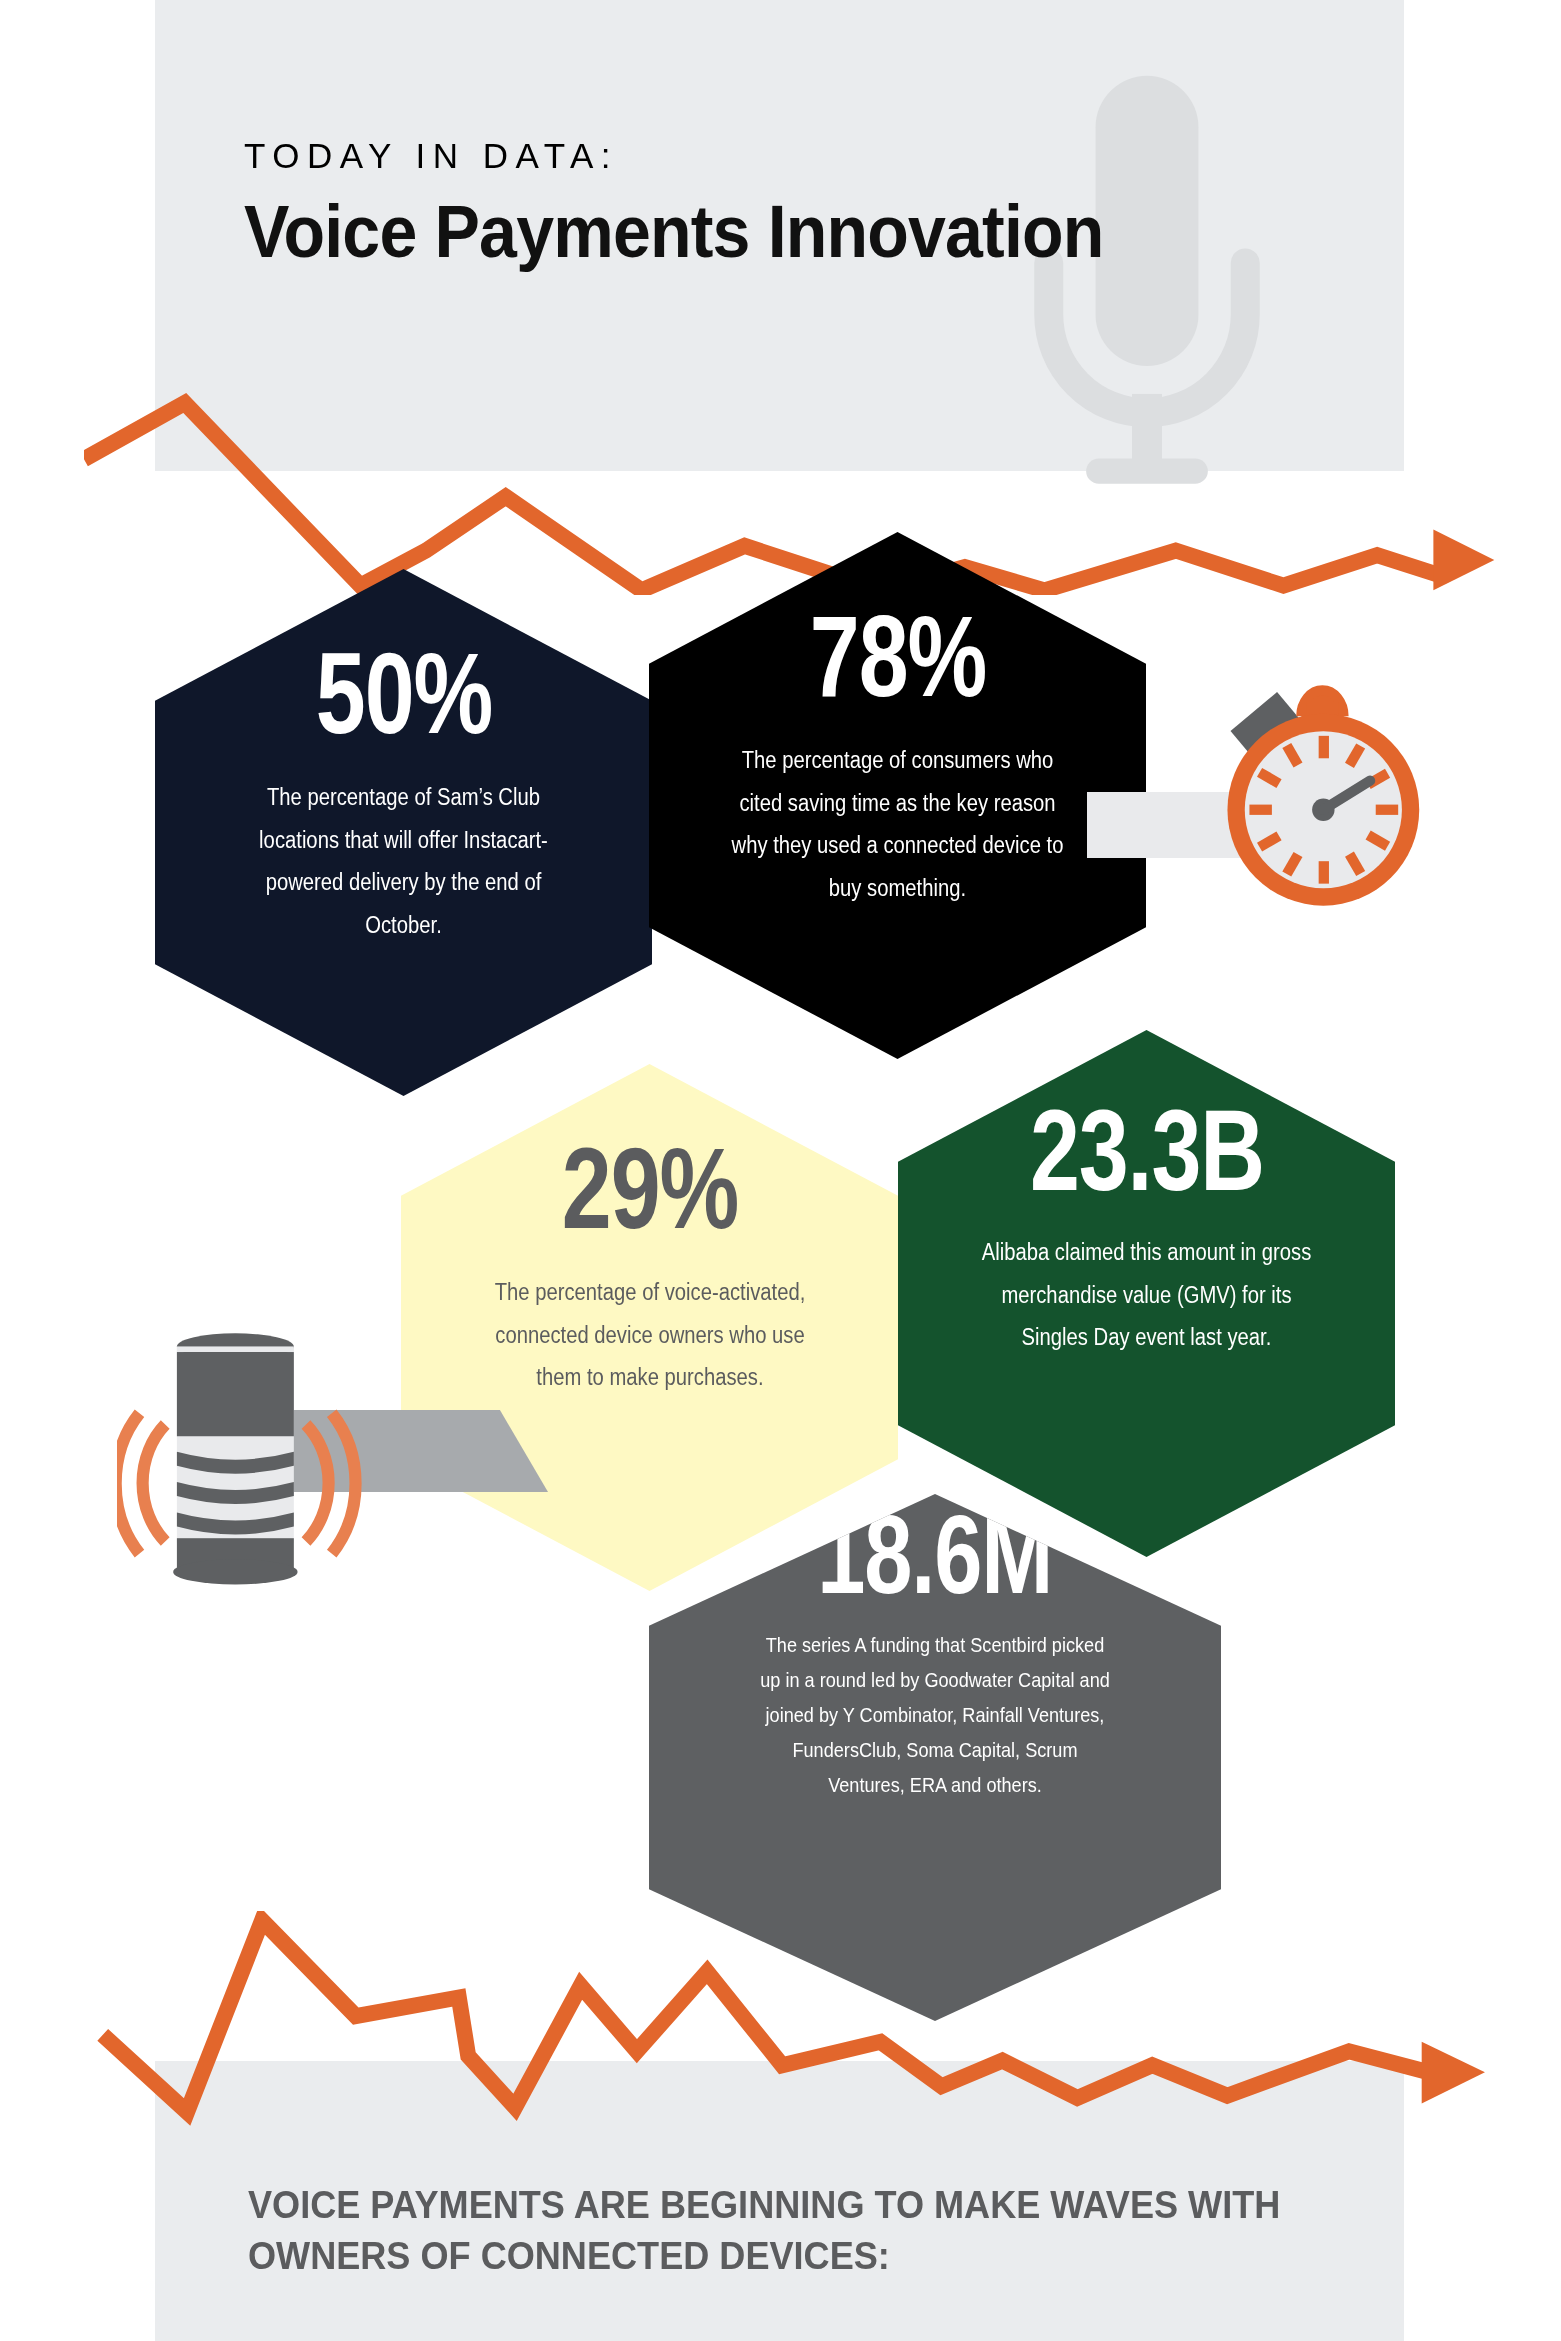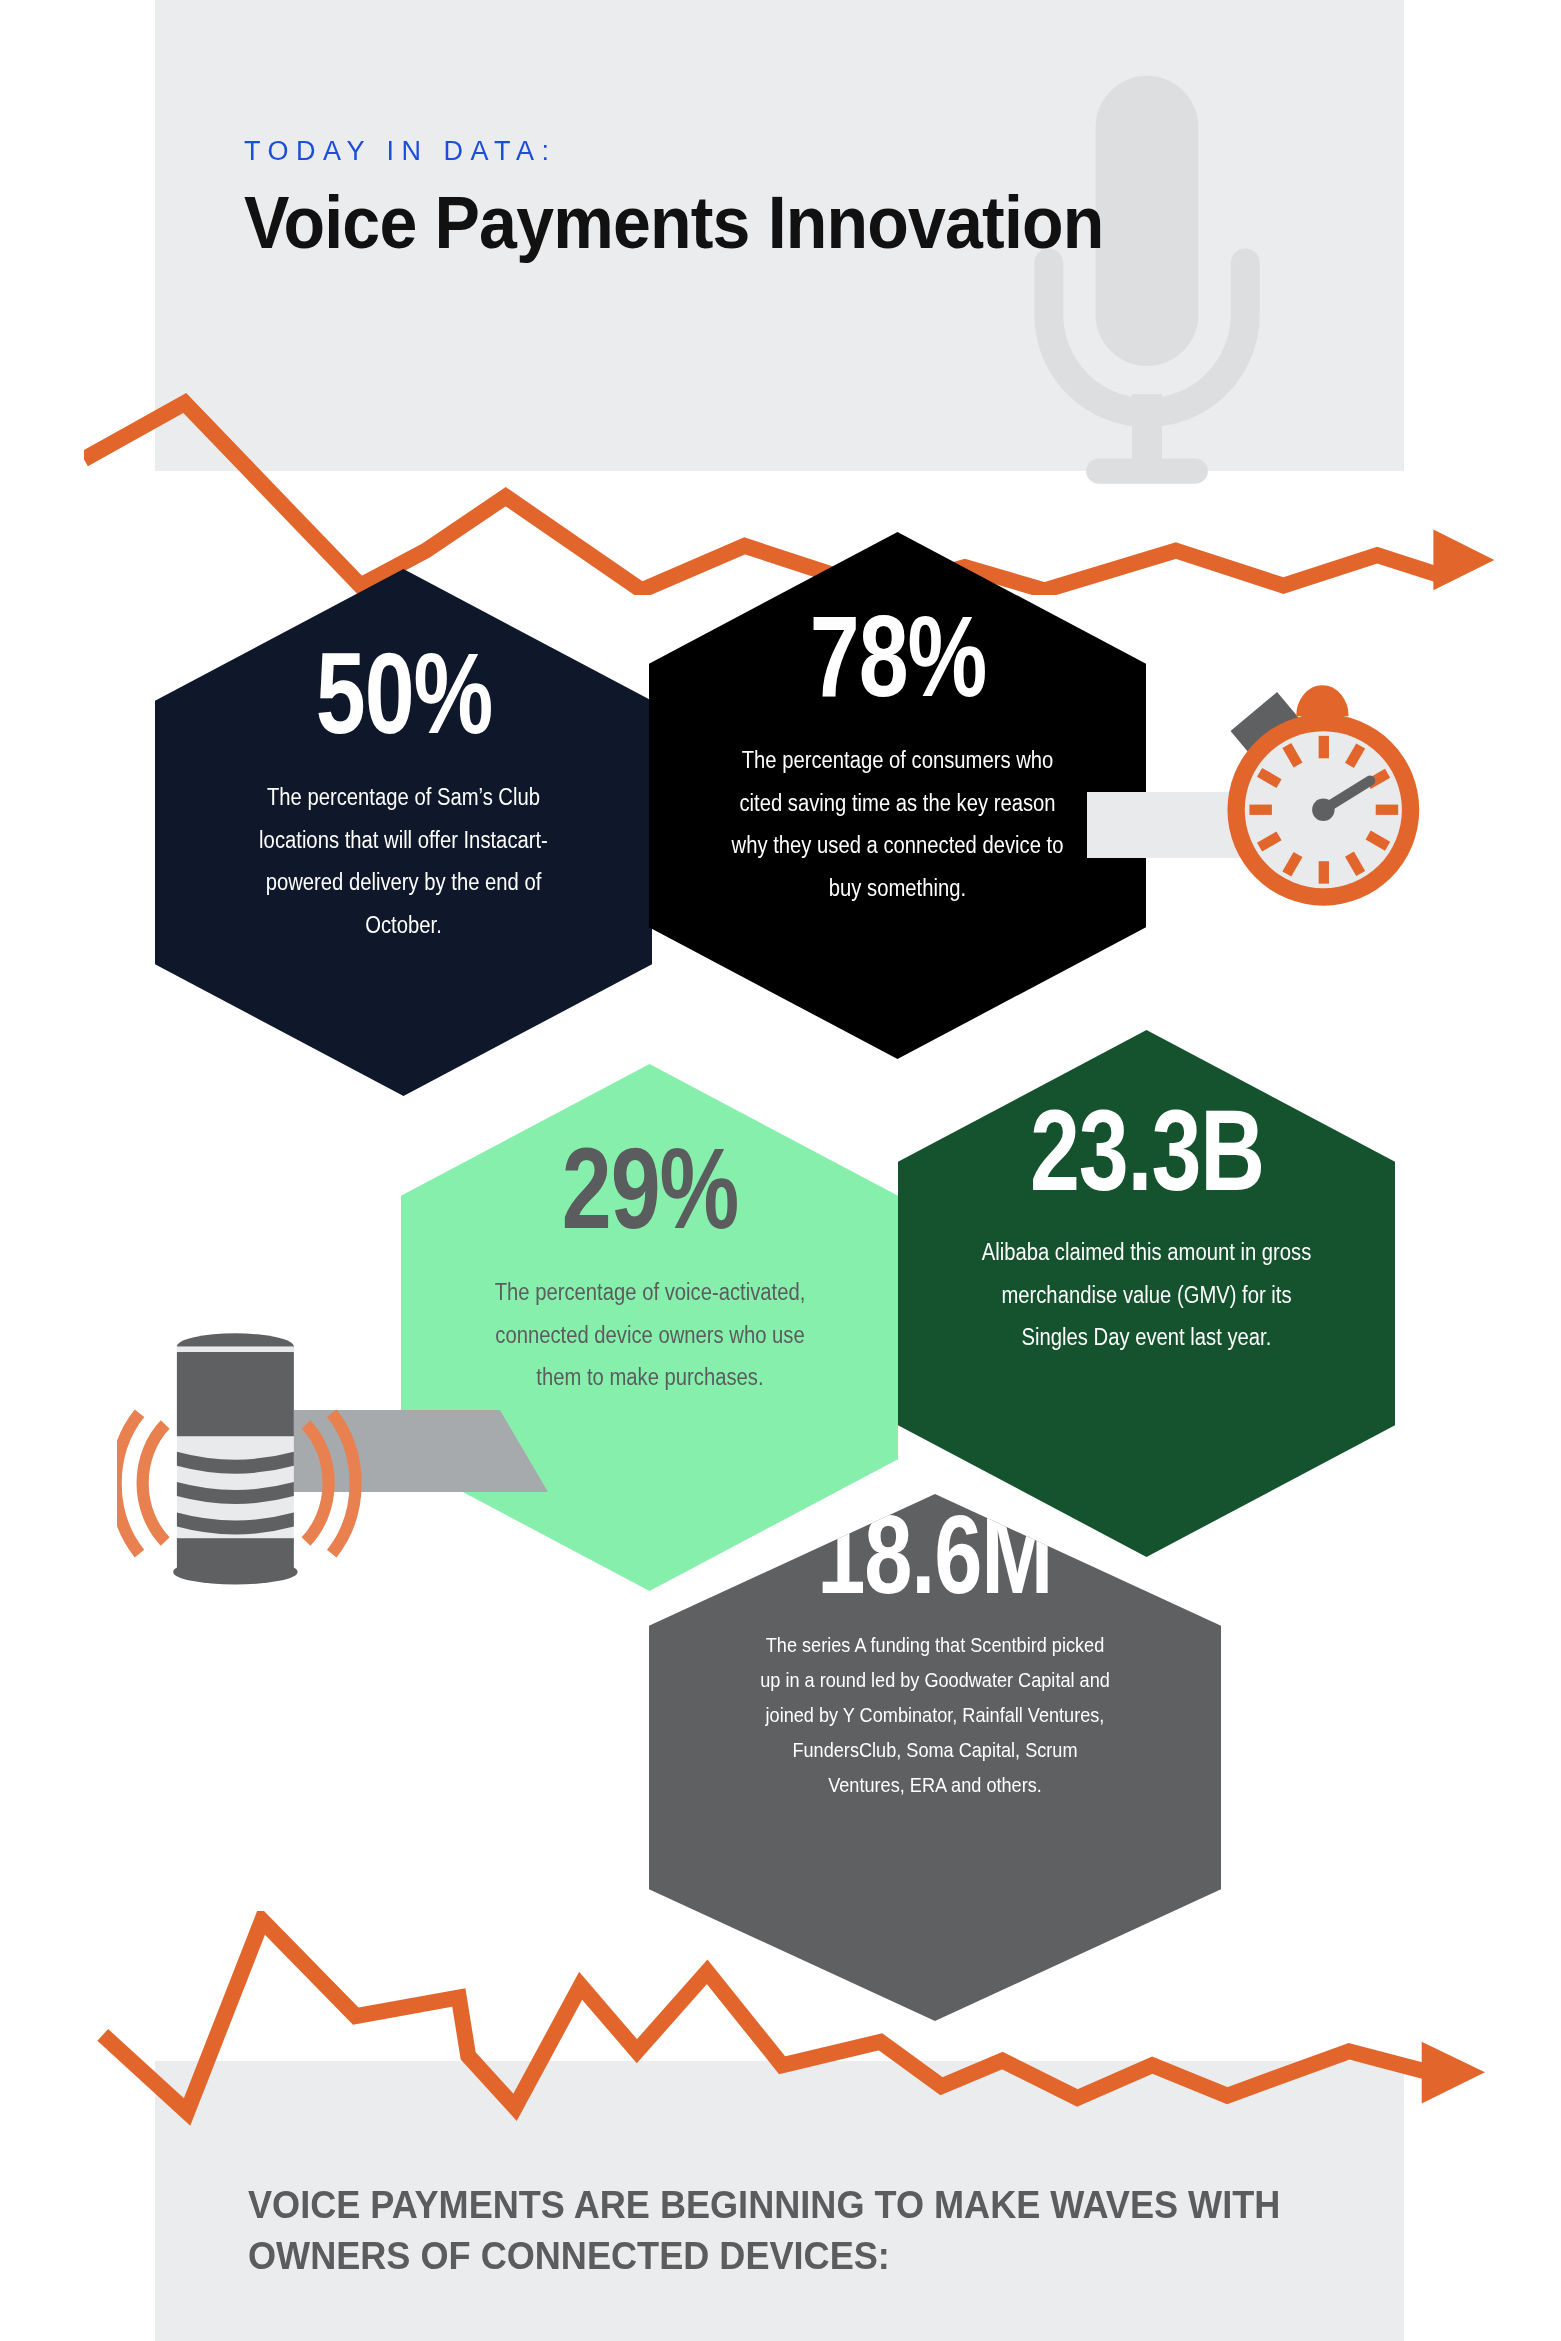--- a/index.html
+++ b/index.html
@@ -25,22 +25,22 @@
   }
 
   
   #mic-watermark{
     position:absolute; left:1016px; top:66px; width:262px; height:422px;
   }
 
   
   #header{ position:absolute; left:244px; top:136px; width:1077px; }
   #eyebrow{
-    font-size:27px; font-weight:400; letter-spacing:7.5px;
-    color:#1d4ed8; font-stretch:condensed;
+    font-size:35px; font-weight:400; letter-spacing:7.5px;
+    color:#000000; font-stretch:condensed;
     font-family:"Liberation Sans Narrow","Liberation Sans",sans-serif;
   }
   #title{
     margin-top:17px;
     font-size:74px; font-weight:bold; color:#111111;
     letter-spacing:-0.9px; line-height:1.05;
     font-family:"Liberation Sans Narrow","Liberation Sans",sans-serif;
     transform:scaleX(0.92); transform-origin:left center;
   }
 
@@ -79,21 +79,21 @@
   #hex-78{
     left:649px; top:532px; width:497px; height:527px;
     background:#000000;
   }
   #hex-78 .num{ font-size:115px; color:#ffffff; margin-top:70px; }
   #hex-78 .desc{ font-size:23px; color:#ffffff; width:379px; margin-top:28px; }
 
   
   #hex-29{
     left:401px; top:1064px; width:497px; height:527px;
-    background:#86efac;
+    background:#fef9c3;
   }
   #hex-29 .num{ font-size:115px; color:#5b5c5e; margin-top:70px; }
   #hex-29 .desc{ font-size:23px; color:#5b5c5e; width:384px; margin-top:28px; }
 
   
   #hex-233{
     left:898px; top:1030px; width:497px; height:527px;
     background:#14532d;
   }
   #hex-233 .num{ font-size:115px; color:#ffffff; margin-top:66px; }

